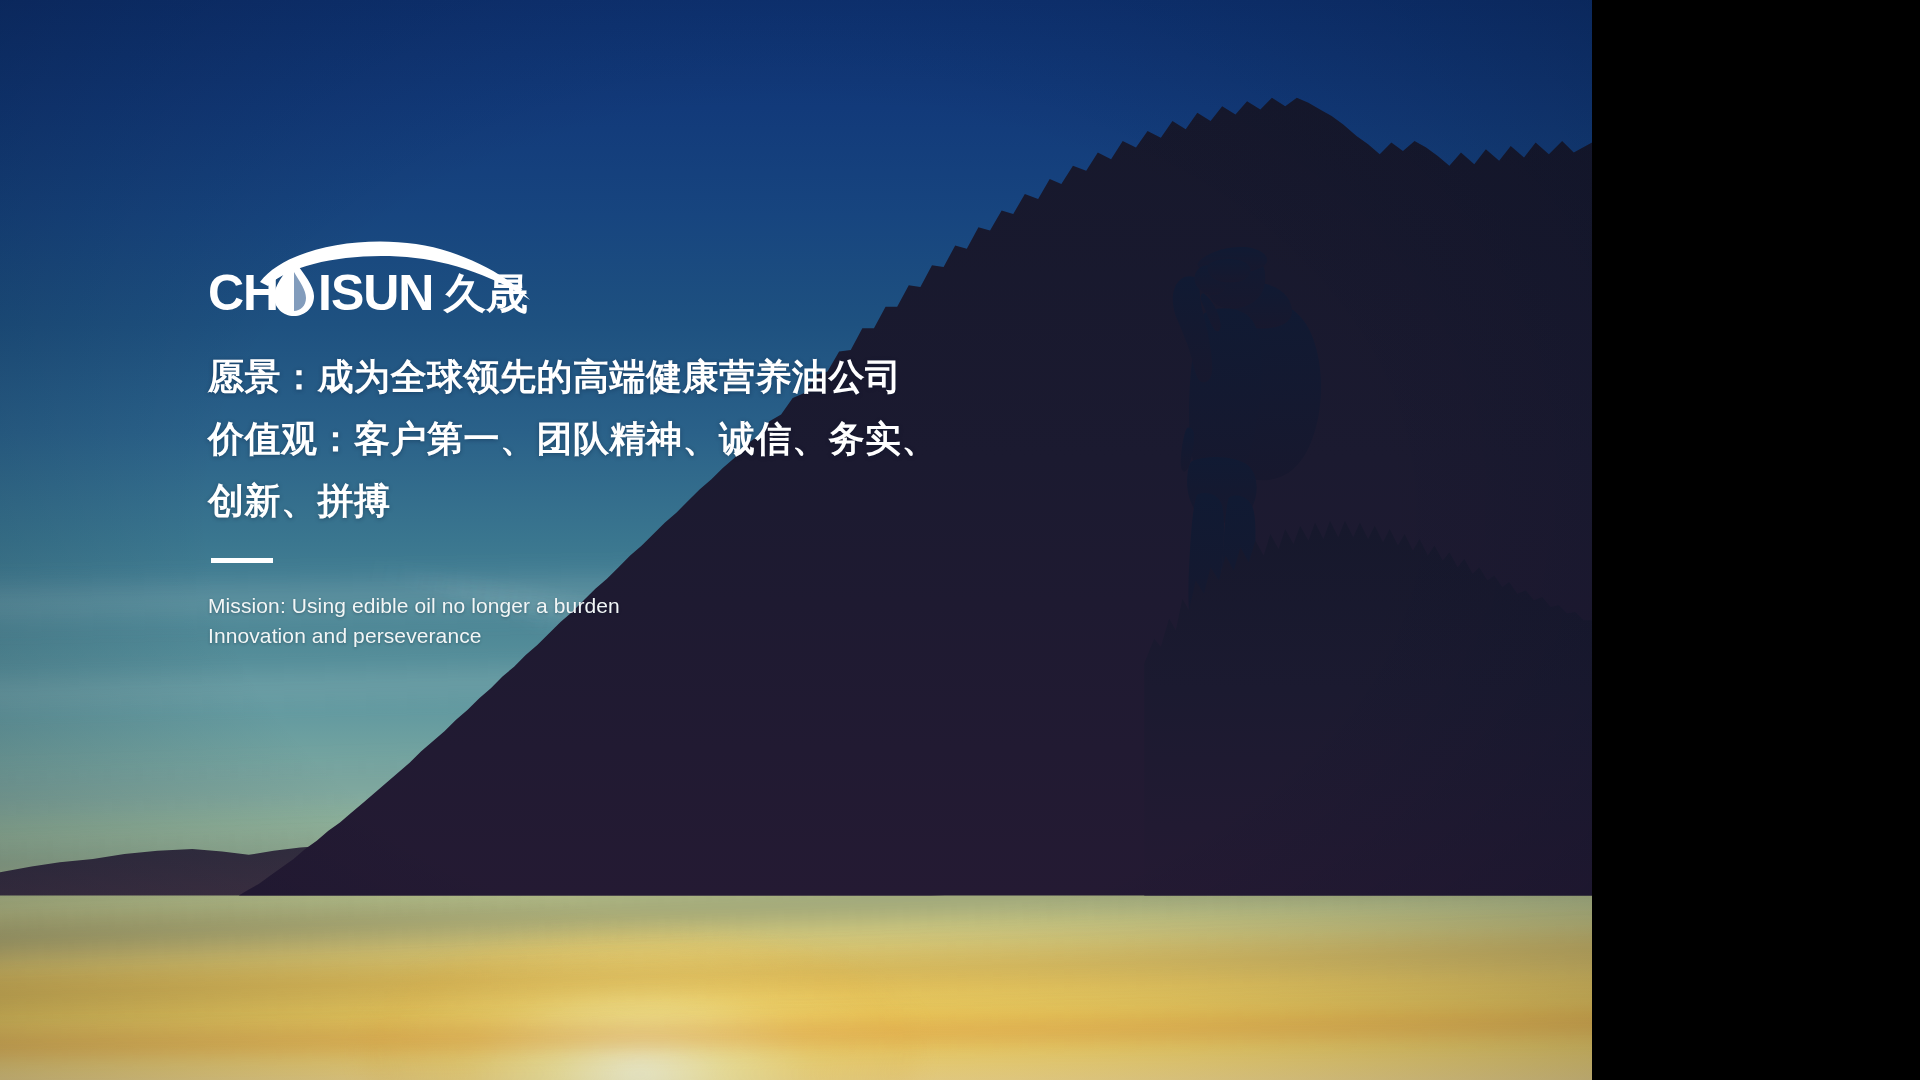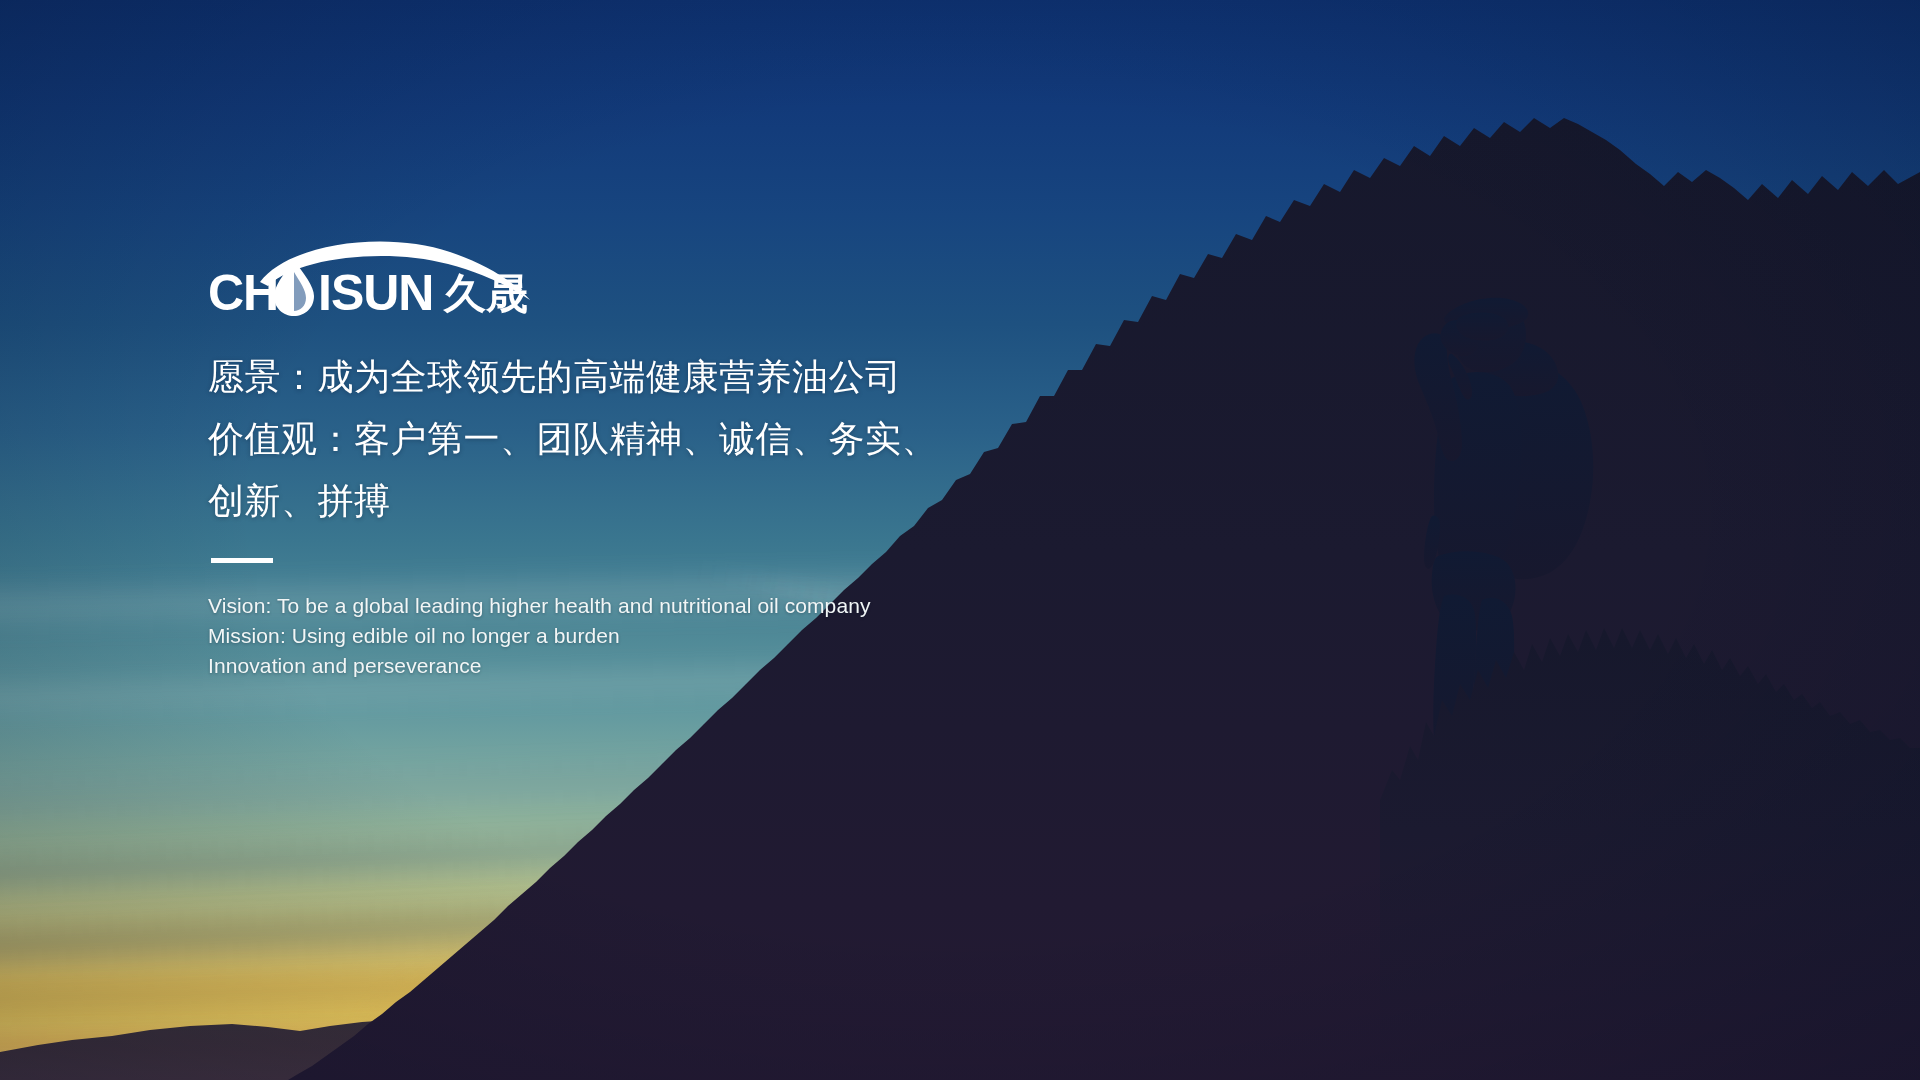--- a/index.html
+++ b/index.html
@@ -6,21 +6,21 @@
     margin: 0;
     padding: 0;
     background: #000;
   }
   body {
     font-family: "Liberation Sans", sans-serif;
   }
 
   #stage {
     position: relative;
-    width: 1920px;
+    width: 1592px;
     height: 1080px;
     overflow: hidden;
     background: #0d3570;
   }
 
   
   .sky {
     position: absolute;
     inset: 0;
     background: linear-gradient(
@@ -121,21 +121,21 @@
   }
   .logo-svg { display: block; }
 
   
   .cn-block {
     margin-top: 28px;
     color: #ffffff;
     font-size: 36px;
     line-height: 62px;
     letter-spacing: .5px;
-    font-weight: 400;
+    font-weight: 700;
     text-shadow: 0 1px 4px rgba(0,20,45,.35);
   }
   .cn-line { white-space: nowrap; }
 
   
   .divider {
     width: 62px;
     height: 5px;
     background: #ffffff;
     margin: 26px 0 0 3px;
@@ -419,19 +419,18 @@
 
     <div class="cn-block">
       <div class="cn-line">愿景：成为全球领先的高端健康营养油公司</div>
       <div class="cn-line">价值观：客户第一、团队精神、诚信、务实、</div>
       <div class="cn-line">创新、拼搏</div>
     </div>
 
     <div class="divider"></div>
 
     <div class="en-block">
-      <div class="en-line">Vision: To be a global leading higher health and nutritional oil company</div>
       <div class="en-line">Mission: Using edible oil no longer a burden</div>
       <div class="en-line">Innovation and perseverance</div>
     </div>
 
   </div>
 </div>
 
 </body></html>

